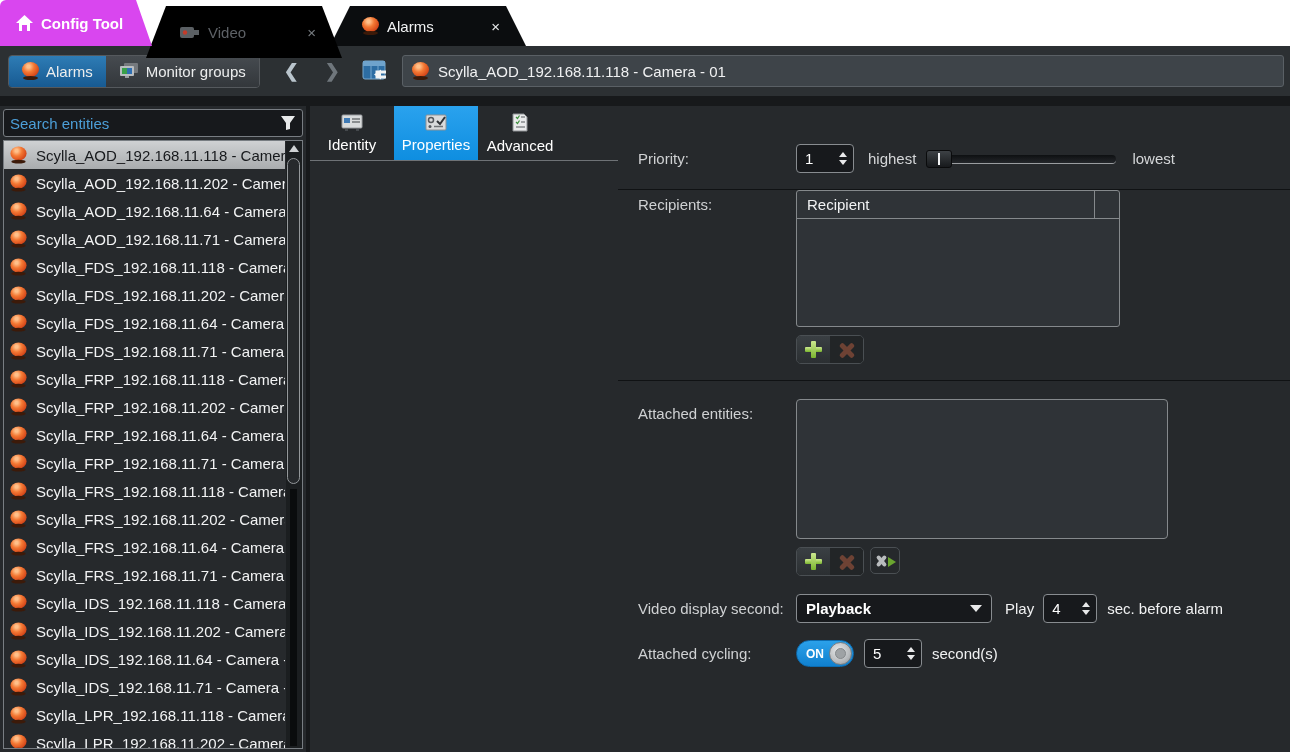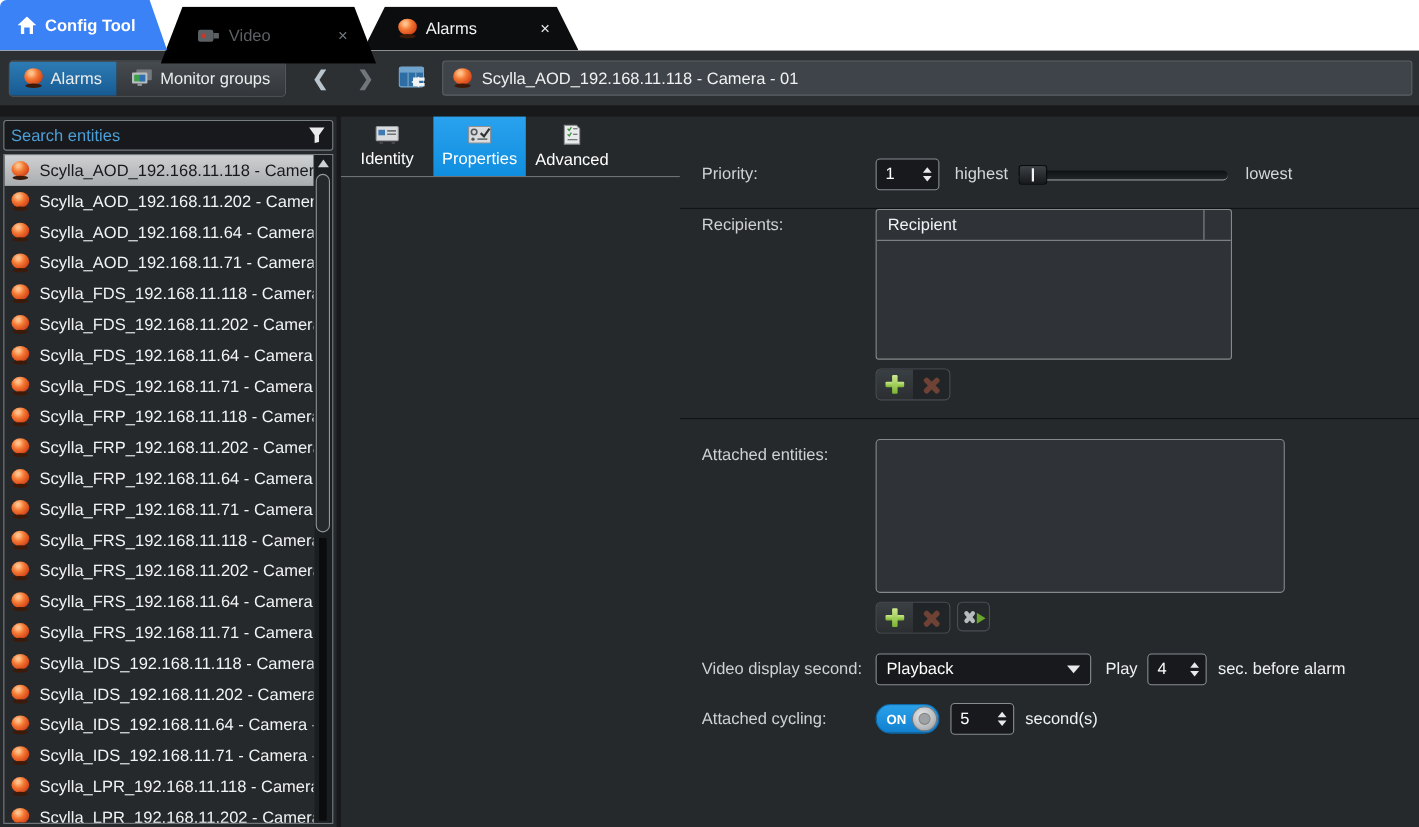--- a/index.html
+++ b/index.html
@@ -3,21 +3,21 @@
 <meta charset="utf-8">
 <style>
   * { margin:0; padding:0; box-sizing:border-box; }
   html,body { width:1290px; height:752px; overflow:hidden; background:#17191b;
               font-family:"Liberation Sans", sans-serif; }
 
   
   .titlebar { position:relative; height:46px; background:#ffffff; }
   .wtab { position:absolute; top:0; height:46px; display:flex; align-items:center; gap:8px;
           font-size:15px; cursor:pointer; }
-  .wtab.config { left:0; width:152px; background:#3b82f6; color:#fff; font-weight:bold;
+  .wtab.config { left:0; width:152px; background:#d946ef; color:#fff; font-weight:bold;
                  clip-path:polygon(0 0, calc(100% - 16px) 0, 100% 100%, 0 100%);
                  padding-left:16px; border-top-left-radius:6px; }
   .wtab.video { left:146px; width:196px; top:6px; height:52px; background:#000000; color:#5d6166;
                 clip-path:polygon(20px 0, calc(100% - 20px) 0, 100% 100%, 0 100%);
                 padding-left:34px; }
   .wtab.alarms { left:330px; width:196px; top:6px; height:40px; background:#0b0d0f; color:#f2f3f4;
                  clip-path:polygon(20px 0, calc(100% - 20px) 0, 100% 100%, 0 100%);
                  padding-left:32px; }
   .wtab .close { margin-left:auto; margin-right:26px; font-size:15px; line-height:1; }
   .wtab.video .close { color:#777c80; }
@@ -156,21 +156,21 @@
                   height:4px; background:#b9bcbe; border-radius:2px; }
   .goto::before { transform:rotate(50deg); }
   .goto::after  { transform:rotate(-50deg); }
   .goto .arr { position:absolute; right:-2px; top:4px; width:0; height:0;
                border-top:5px solid transparent; border-bottom:5px solid transparent;
                border-left:8px solid #6aa52f; }
 
   
   .dropdown { width:196px; height:29px; background:#17191c; border:1px solid #888c90;
               border-radius:4px; display:flex; align-items:center; color:#fff; font-size:15px;
-              font-weight:normal; padding-left:9px; cursor:pointer;gap:36px; }
+              font-weight:bold; padding-left:9px; cursor:pointer;gap:36px; }
   .dropdown .dd-arr { margin-left:auto; margin-right:9px; width:0; height:0;
               border-left:6px solid transparent; border-right:6px solid transparent;
               border-top:7px solid #e8e9ea; }
 
   
   .toggle { position:relative; width:58px; height:27px; border-radius:14px;
             background:linear-gradient(#2ba1ea,#1080cf); border:1px solid #0d6cb0;
             display:flex; align-items:center; cursor:pointer; }
   .toggle .on { color:#fff; font-weight:bold; font-size:12px; margin-left:9px; }
   .toggle .knob { position:absolute; right:1px; top:1px; width:23px; height:23px; border-radius:50%;

